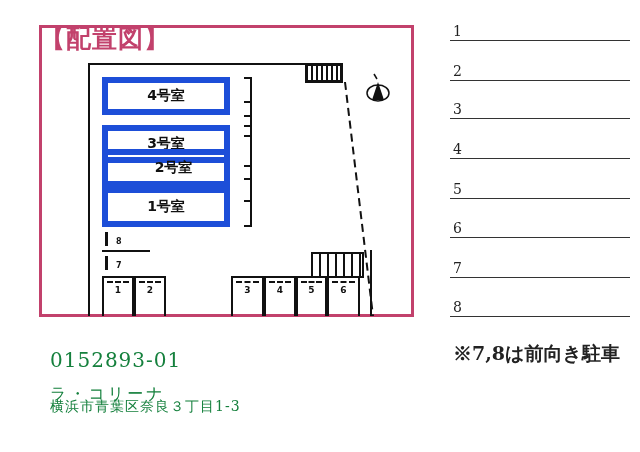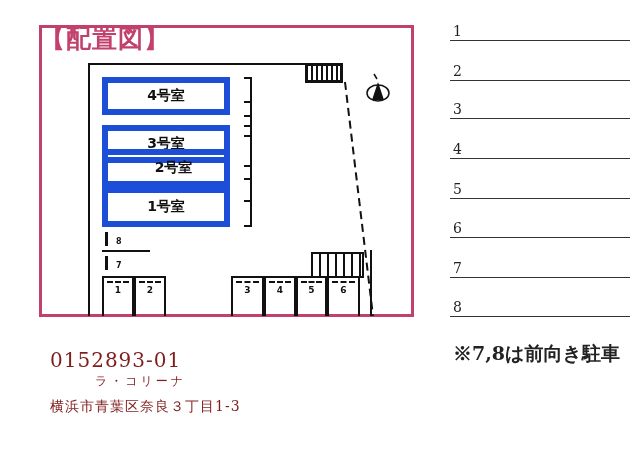--- a/index.html
+++ b/index.html
@@ -9,21 +9,21 @@
   .site-line { position:absolute; background:#111; }
   .room { position:absolute; left:102px; width:128px; border:6px solid #1d4ed8; box-sizing:border-box; display:flex; align-items:center; justify-content:center; font-weight:bold; font-size:14px; color:#111; }
   .stall { position:absolute; top:276px; height:40px; border:2px solid #111; border-bottom:none; box-sizing:border-box; font-size:9px; font-weight:bold; color:#111; text-align:center; }
   .stall .dash { display:block; margin:3px auto 0; width:80%; border-top:2px dashed #111; }
   .stall span.num { display:block; margin-top:2px; }
   .tick { position:absolute; background:#111; }
   .small-num { position:absolute; font-size:8px; font-weight:bold; color:#111; }
   .list-row { position:absolute; left:450px; width:180px; border-bottom:1.5px solid #333; height:20px; }
   .list-row span { position:absolute; left:3px; bottom:1px; font-family:"DejaVu Serif", serif; font-size:14px; color:#222; }
   .note { position:absolute; left:453px; top:341px; font-size:19px; font-family:"DejaVu Serif", serif; color:#222; font-weight:bold; }
-  .info { position:absolute; left:50px; font-family:"DejaVu Serif", serif; color:#7f1d1d; }
+  .info { position:absolute; left:50px; font-family:"DejaVu Serif", serif; color:#15803d; }
 </style>
 </head>
 <body>
 
 <div class="frame"></div>
 <div class="title">【配置図】</div>
 
 <div class="site-line" style="left:88px;top:63px;width:218px;height:2px;"></div>
 <div class="site-line" style="left:88px;top:63px;width:2px;height:253px;"></div>
 <div class="site-line" style="left:370px;top:250px;width:2px;height:66px;"></div>
@@ -118,14 +118,14 @@
 <div class="list-row" style="top:257px;">
     <span>7</span>
   </div>
 <div class="list-row" style="top:296px;">
     <span>8</span>
   </div>
 
 <div class="note">※7,8は前向き駐車</div>
 
 <div class="info" style="top:348px;font-size:20px;letter-spacing:1px;">0152893-01</div>
-<div class="info" style="top:373px;font-size:12px;letter-spacing:3px;margin-left:45px;">ラ・コリーナ</div>
+<div class="info" style="top:384px;font-size:16px;letter-spacing:3px;">ラ・コリーナ</div>
 <div class="info" style="top:398px;font-size:14px;letter-spacing:1px;">横浜市青葉区奈良３丁目1-3</div>
 
 </body></html>

